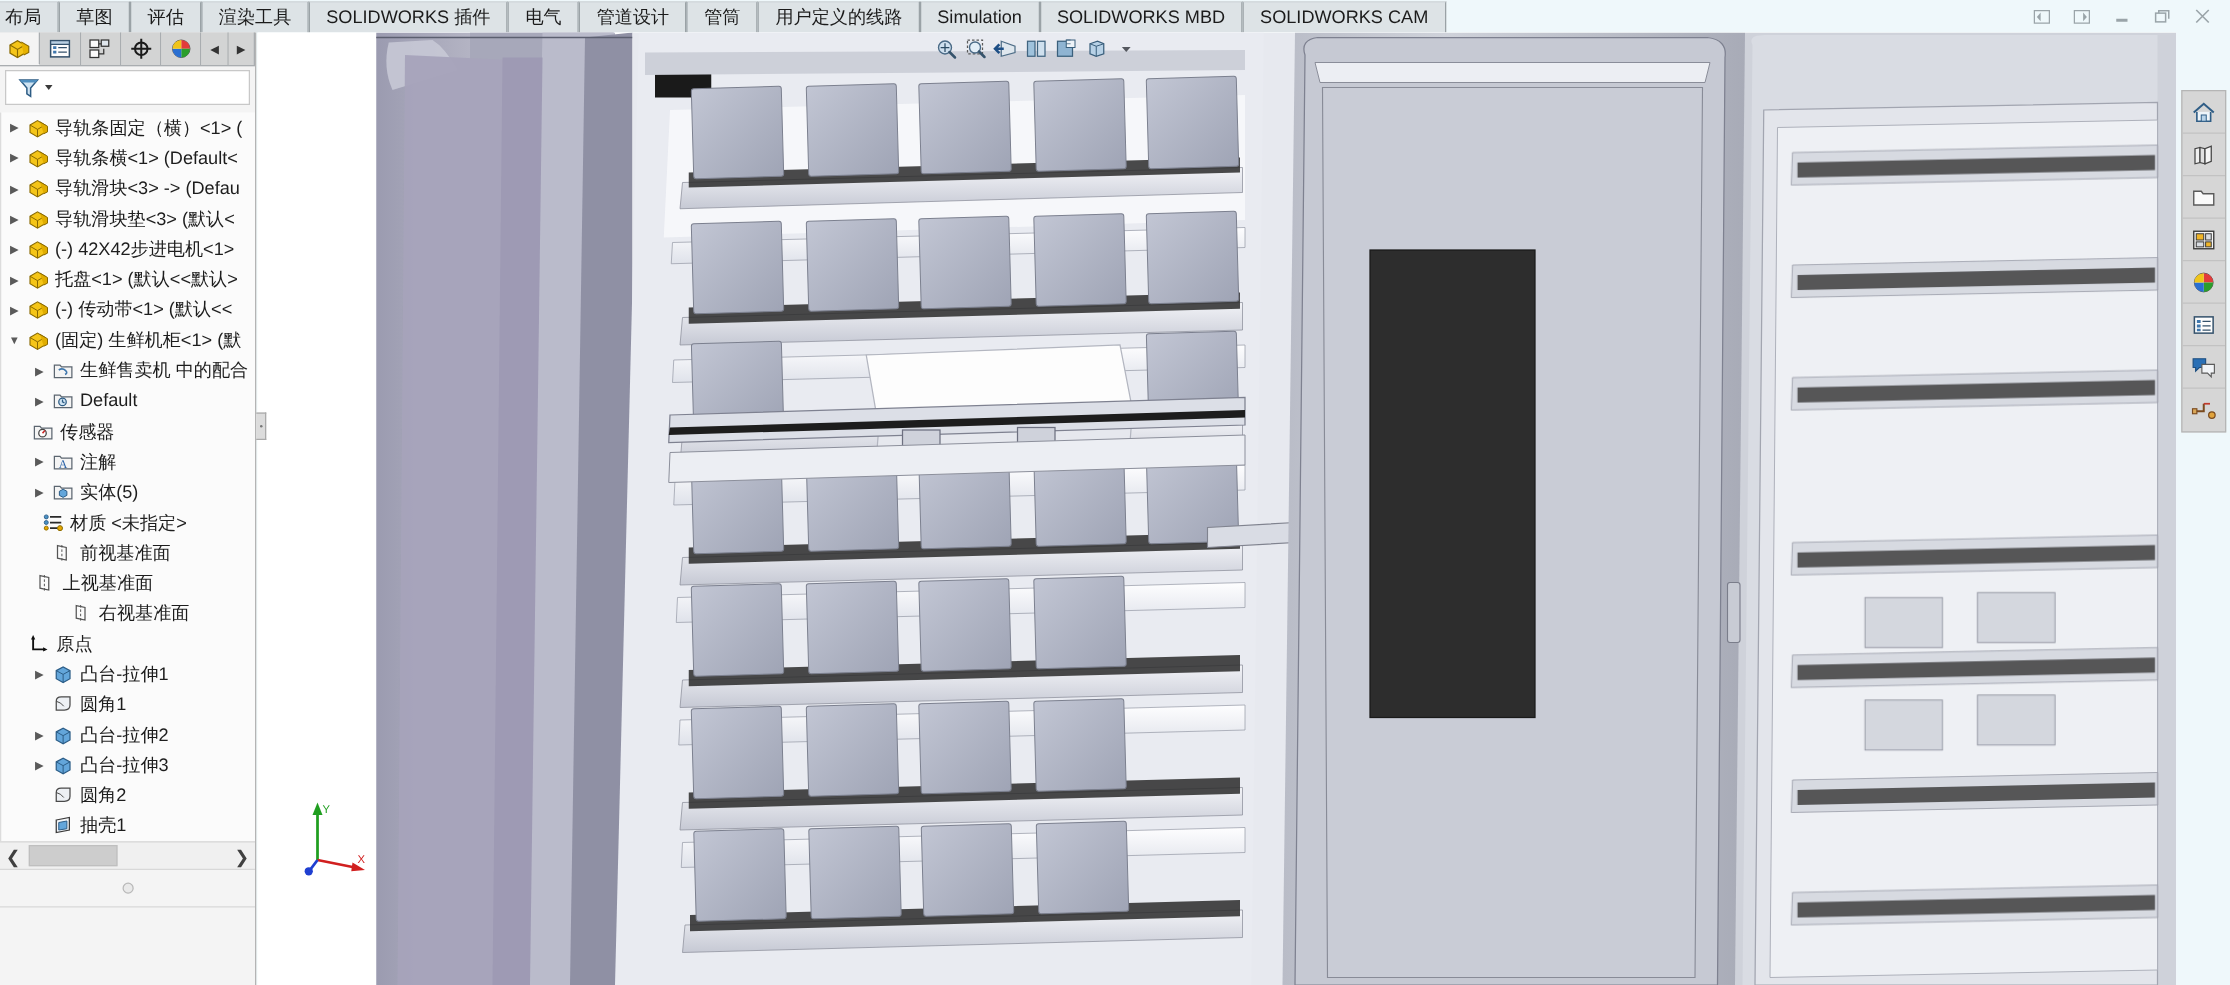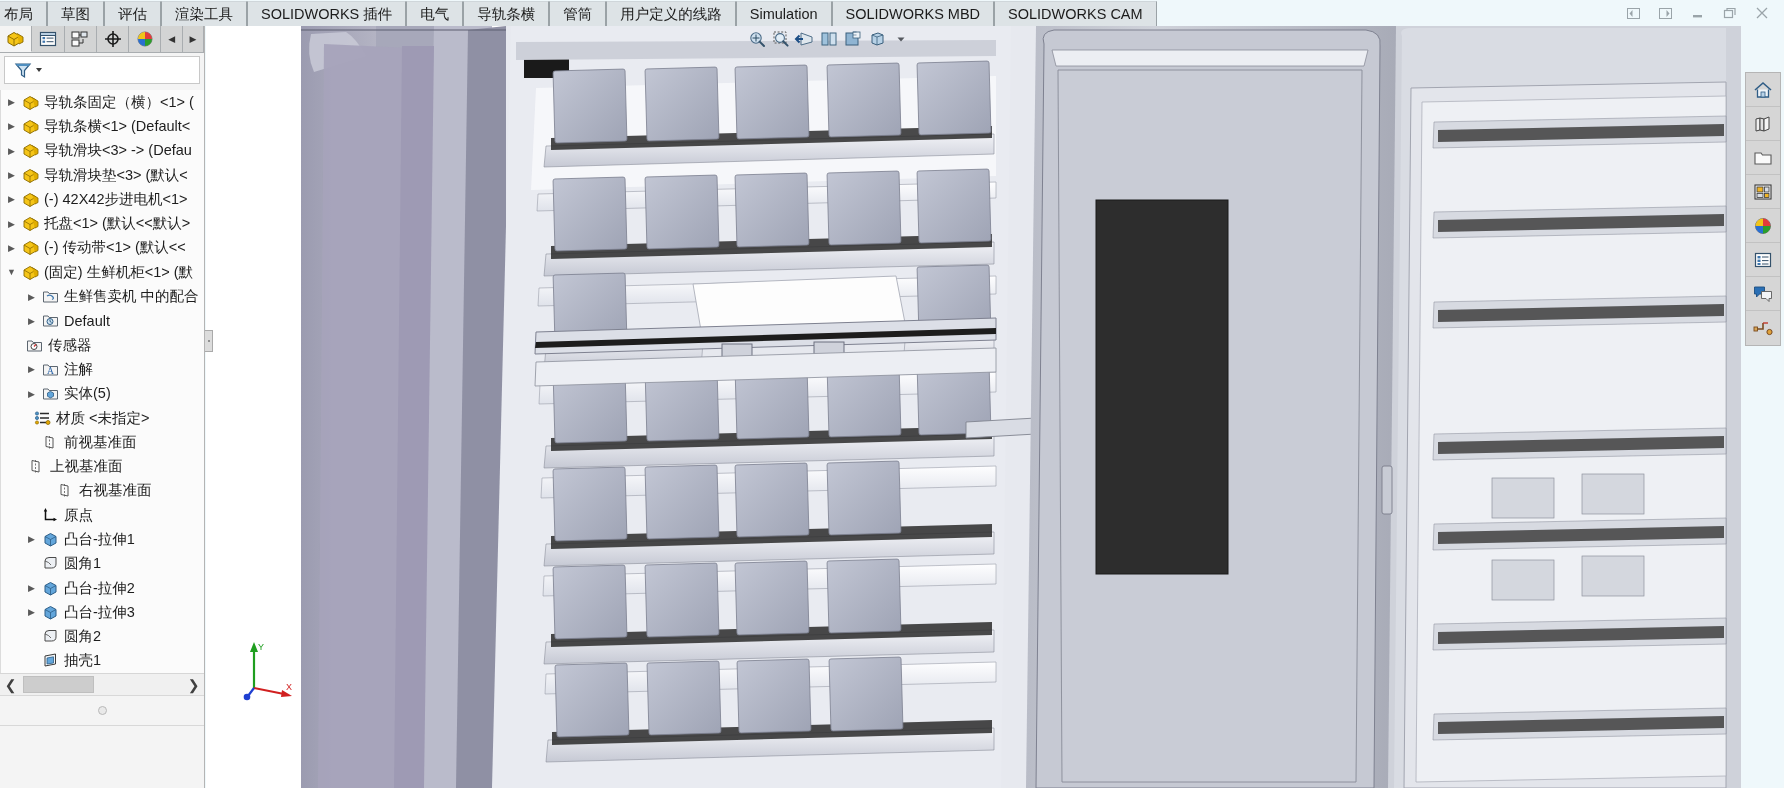--- a/index.html
+++ b/index.html
@@ -192,21 +192,21 @@
 <div id="app">
 
   <div class="tabbar">
     <div class="tabs-wrap">
       <div class="tab first cut">布局</div>
       <div class="tab">草图</div>
       <div class="tab">评估</div>
       <div class="tab">渲染工具</div>
       <div class="tab">SOLIDWORKS 插件</div>
       <div class="tab">电气</div>
-      <div class="tab">导轨条横</div>
+      <div class="tab">管道设计</div>
       <div class="tab">管筒</div>
       <div class="tab">用户定义的线路</div>
       <div class="tab">Simulation</div>
       <div class="tab">SOLIDWORKS MBD</div>
       <div class="tab">SOLIDWORKS CAM</div>
     </div>
     <div class="spacer"></div>
     <div class="wincontrols">
       <div class="wc">
         <svg width="15" height="15" viewBox="0 0 15 15">
@@ -811,21 +811,21 @@
         <span class="tlabel">上视基准面</span>
       </div>
       <div class="trow" style="padding-left:54px">
         <span class="ticon">
             <svg width="17" height="17" viewBox="0 0 17 17">
               <use href="#ic-plane"></use>
             </svg>
           </span>
         <span class="tlabel">右视基准面</span>
       </div>
-      <div class="trow" style="padding-left:39px">
+      <div class="trow" style="padding-left:20px">
         <span class="ticon">
             <svg width="17" height="17" viewBox="0 0 17 17">
               <use href="#ic-origin"></use>
             </svg>
           </span>
         <span class="tlabel">原点</span>
       </div>
       <div class="trow" style="padding-left:22px">
         <span class="tarrow">▶</span>
         <span class="ticon">

